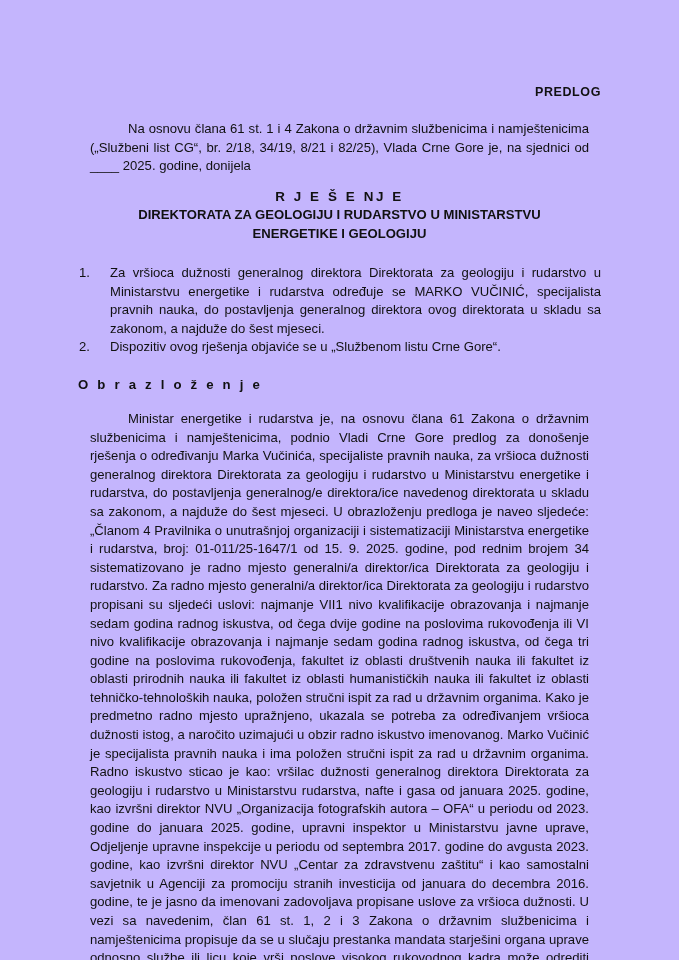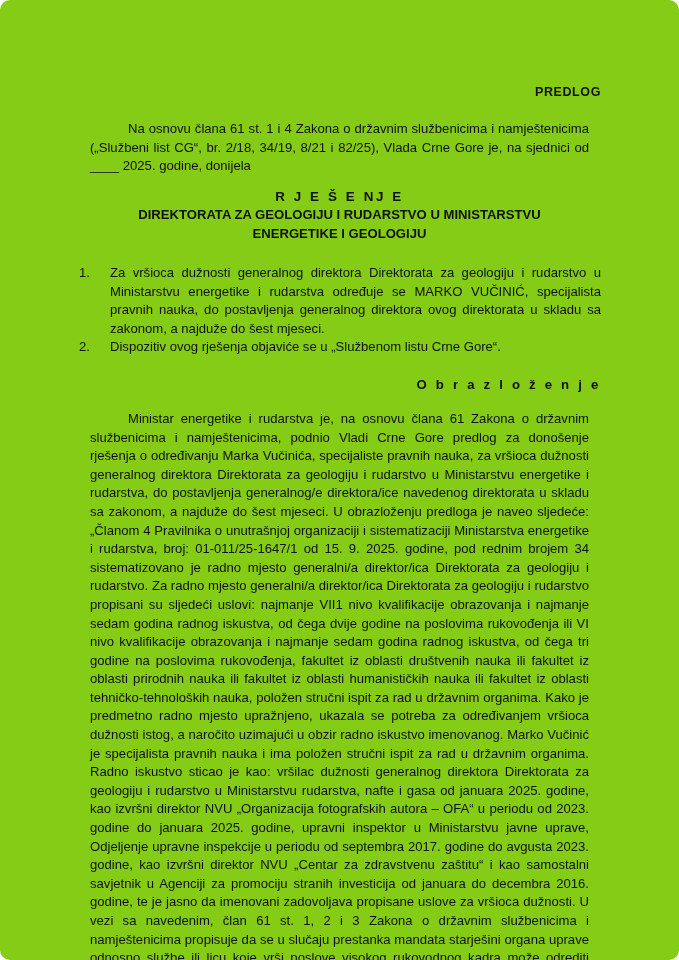--- a/index.html
+++ b/index.html
@@ -14,23 +14,22 @@
     overflow: hidden;
     font-family: "Liberation Sans", sans-serif;
     color: #111111;
     -webkit-font-smoothing: antialiased;
   }
 
   .page {
     position: relative;
     width: 679px;
     height: 960px;
-    background: #84cc16;
+    background: #c4b5fd;
     box-sizing: border-box;
-    border-radius: 10px;
   }
 
   
   .predlog-row {
     position: absolute;
     top: 82px;
     left: 78px;
     width: 523px;
     text-align: right;
   }
@@ -94,21 +93,21 @@
     top: 0;
     width: 22px;
     text-align: left;
     font-size: 13.1px;
   }
   .num-item.last { text-align: left; }
 
   
   .obrazlozenje {
     margin-top: 19px;
-    text-align: right;
+    text-align: left;
     font-weight: bold;
     font-size: 13.2px;
     letter-spacing: 2.7px;
     line-height: 18px;
   }
 
   .body-text {
     margin-top: 16px;
   }
 

